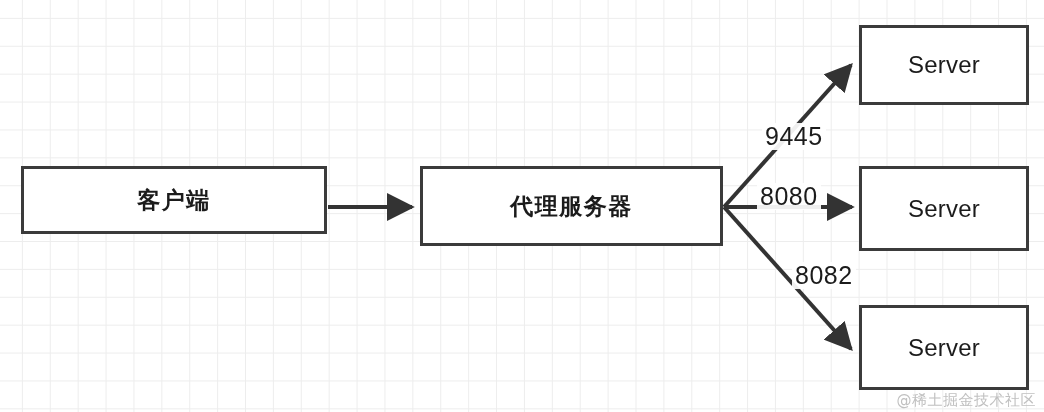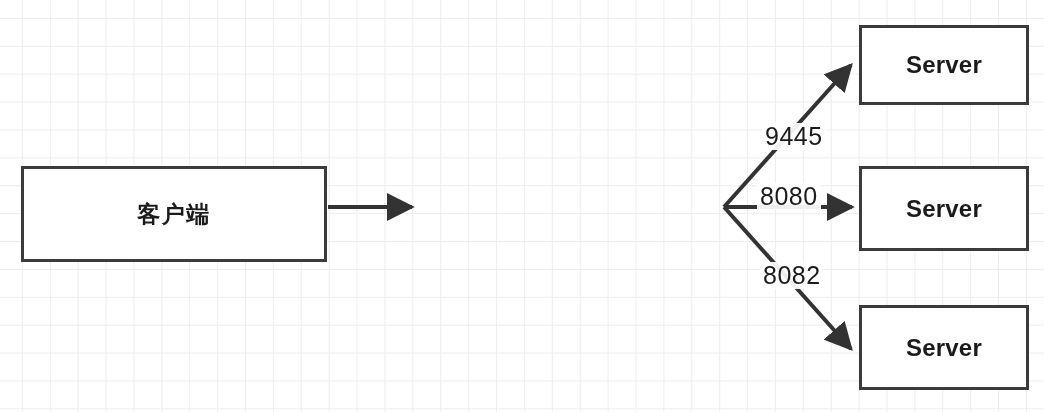--- a/index.html
+++ b/index.html
@@ -42,42 +42,42 @@
     white-space: nowrap;
   }
   .node-cn .node-label {
     font-size: 23px;
     font-weight: 700;
     letter-spacing: 1.5px;
     font-family: "DejaVu Sans", "Liberation Sans", sans-serif;
   }
   .node-en .node-label {
     font-size: 24px;
-    font-weight: 700;
+    font-weight: 400;
     letter-spacing: 0.2px;
   }
-  #node-client   { left: 21px;  top: 166px; width: 306px; height: 96px; text-align: right; }
+  #node-client   { left: 21px;  top: 166px; width: 306px; height: 68px; text-align: right; }
   #node-proxy    { left: 420px; top: 166px; width: 303px; height: 80px; }
   #node-server-1 { left: 859px; top: 25px;  width: 170px; height: 80px; }
   #node-server-2 { left: 859px; top: 166px; width: 170px; height: 85px; }
   #node-server-3 { left: 859px; top: 305px; width: 170px; height: 85px; }
 
   .port-label {
     position: absolute;
     font-size: 25px;
     color: #1b1b1b;
     letter-spacing: 0.5px;
     line-height: 1;
     background: rgba(255,255,255,0.92);
     padding: 1px 3px;
     white-space: nowrap;
   }
   #port-8081 { left: 762px; top: 123px; }
   #port-8080 { left: 757px; top: 183px; }
-  #port-8082 { left: 760px; top: 262px; }
+  #port-8082 { left: 792px; top: 262px; }
 
   #watermark {
     position: absolute;
     right: 8px;
     bottom: 2px;
     font-size: 15px;
     color: #c0c0c0;
     letter-spacing: 0.5px;
     white-space: nowrap;
     font-family: "DejaVu Sans", "Liberation Sans", sans-serif;
@@ -109,33 +109,37 @@
 
     <g>
       <line x1="724" y1="207" x2="851" y2="349" stroke="#333333" stroke-width="4" marker-end="url(#arrowhead)"></line>
     </g>
   </svg>
 
   <div class="node node-cn" id="node-client">
     <span class="node-label">客户端</span>
   </div>
 
+  <div class="node node-cn" id="node-proxy">
+    <span class="node-label">代理服务器</span>
+  </div>
 
   <div class="node node-en" id="node-server-1">
     <span class="node-label">Server</span>
   </div>
 
   <div class="node node-en" id="node-server-2">
     <span class="node-label">Server</span>
   </div>
 
   <div class="node node-en" id="node-server-3">
     <span class="node-label">Server</span>
   </div>
 
   <div class="port-label" id="port-8081">9445</div>
 
   <div class="port-label" id="port-8080">8080</div>
 
   <div class="port-label" id="port-8082">8082</div>
 
+  <div id="watermark">@稀土掘金技术社区</div>
 
 </div>
 
 </body></html>

